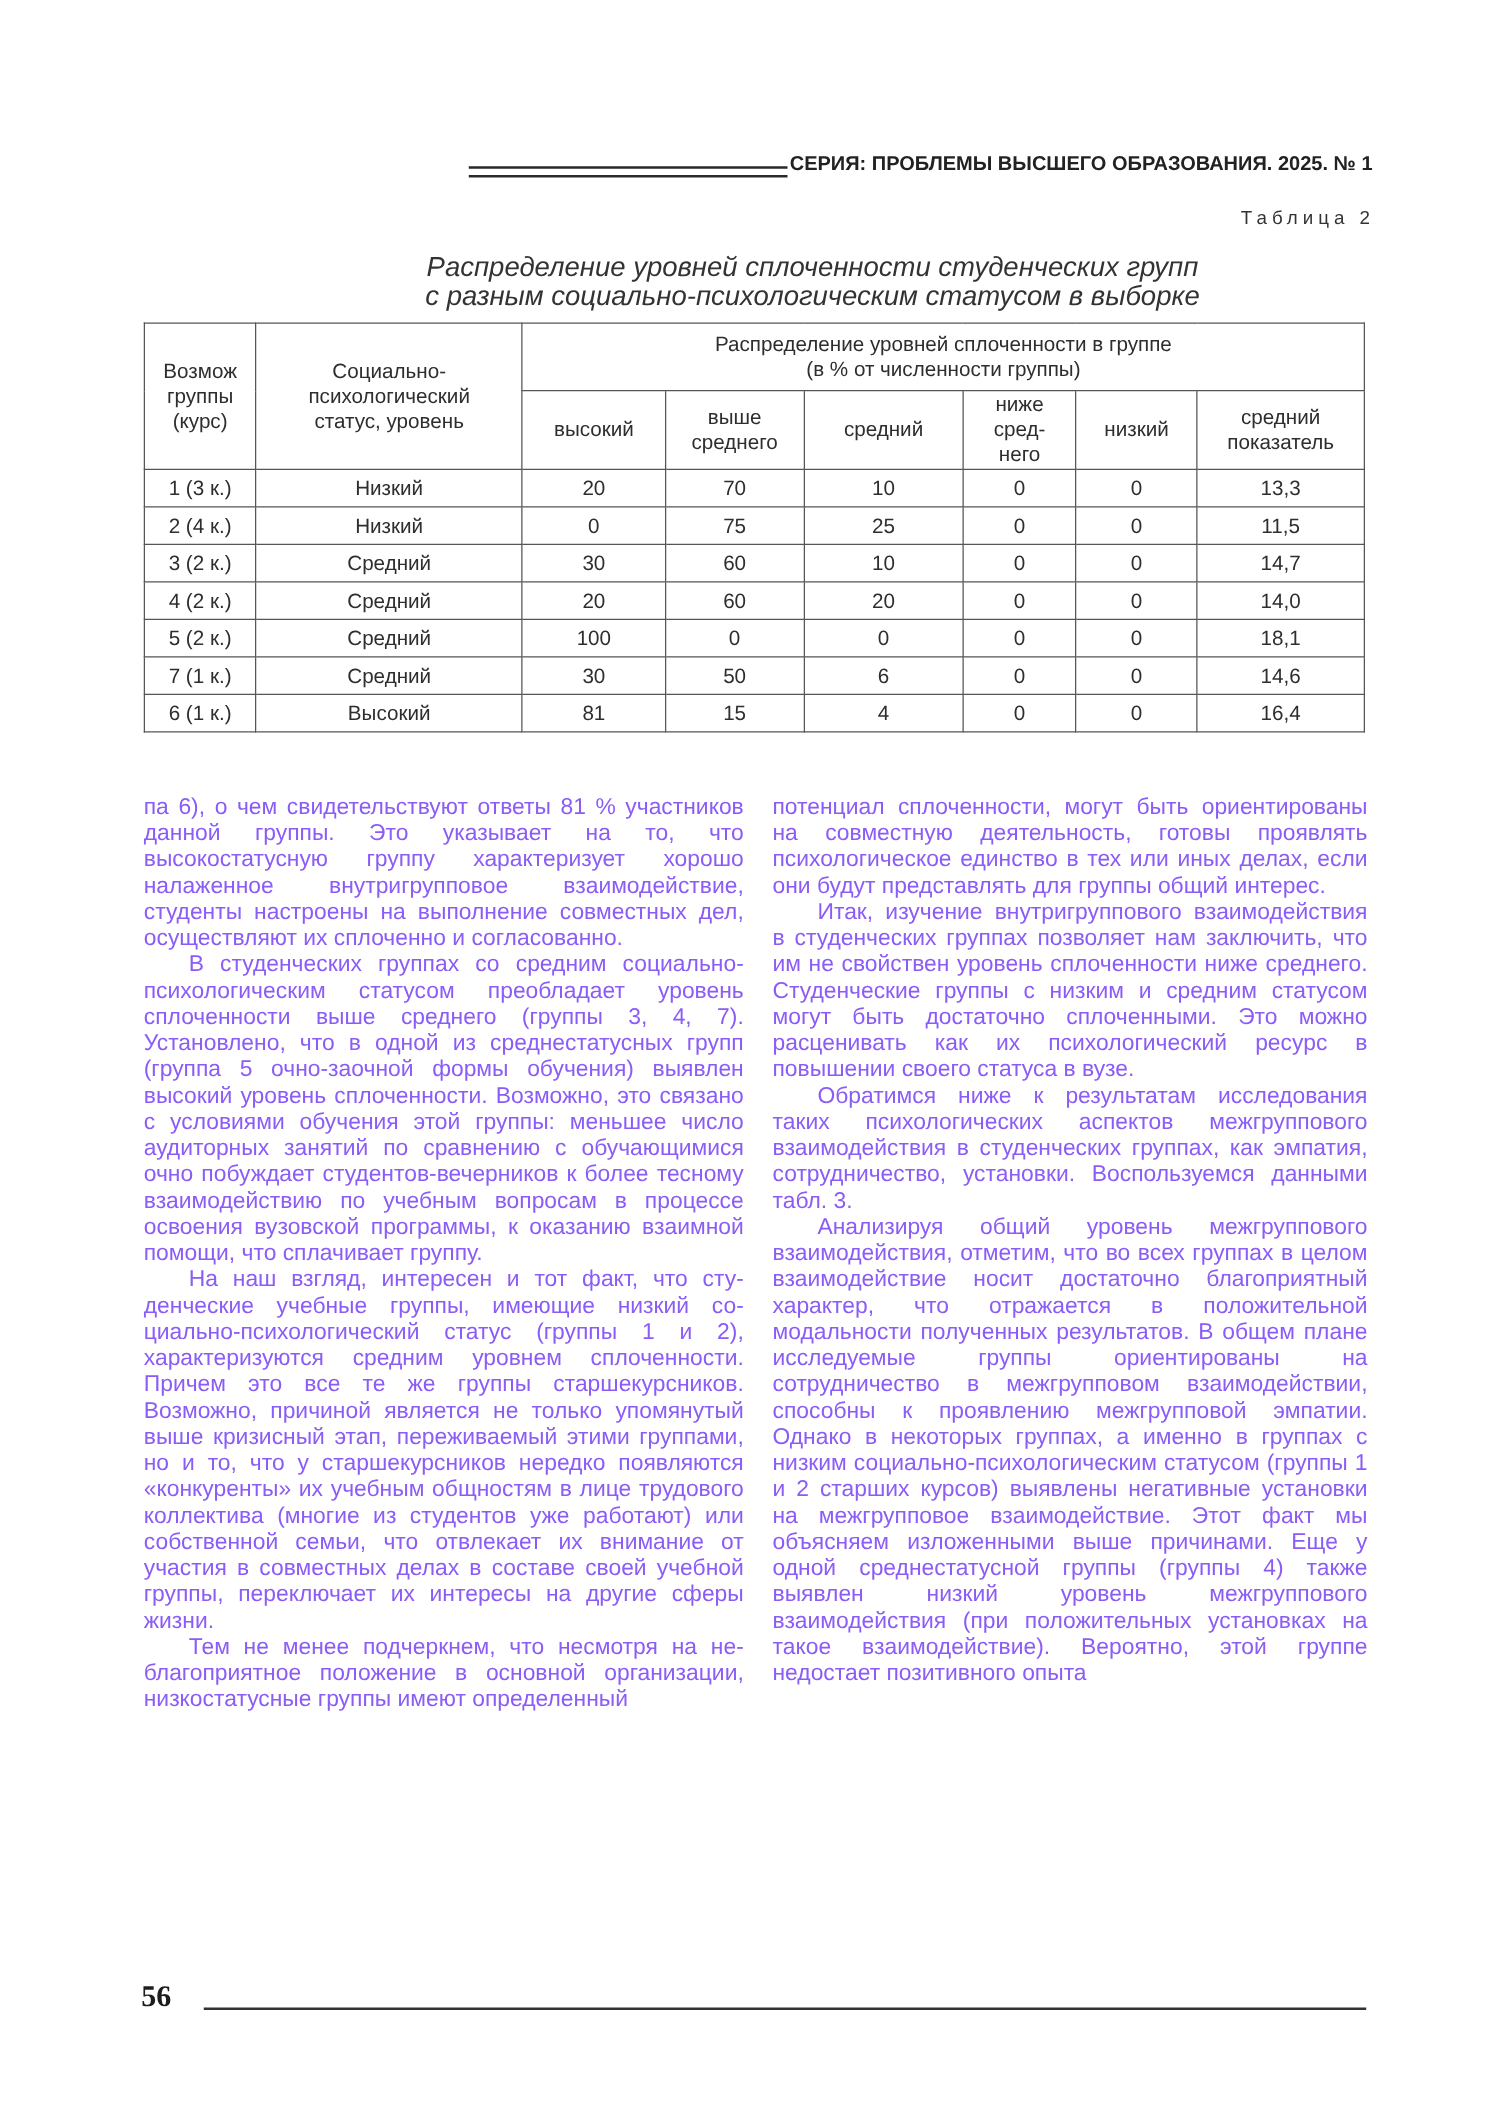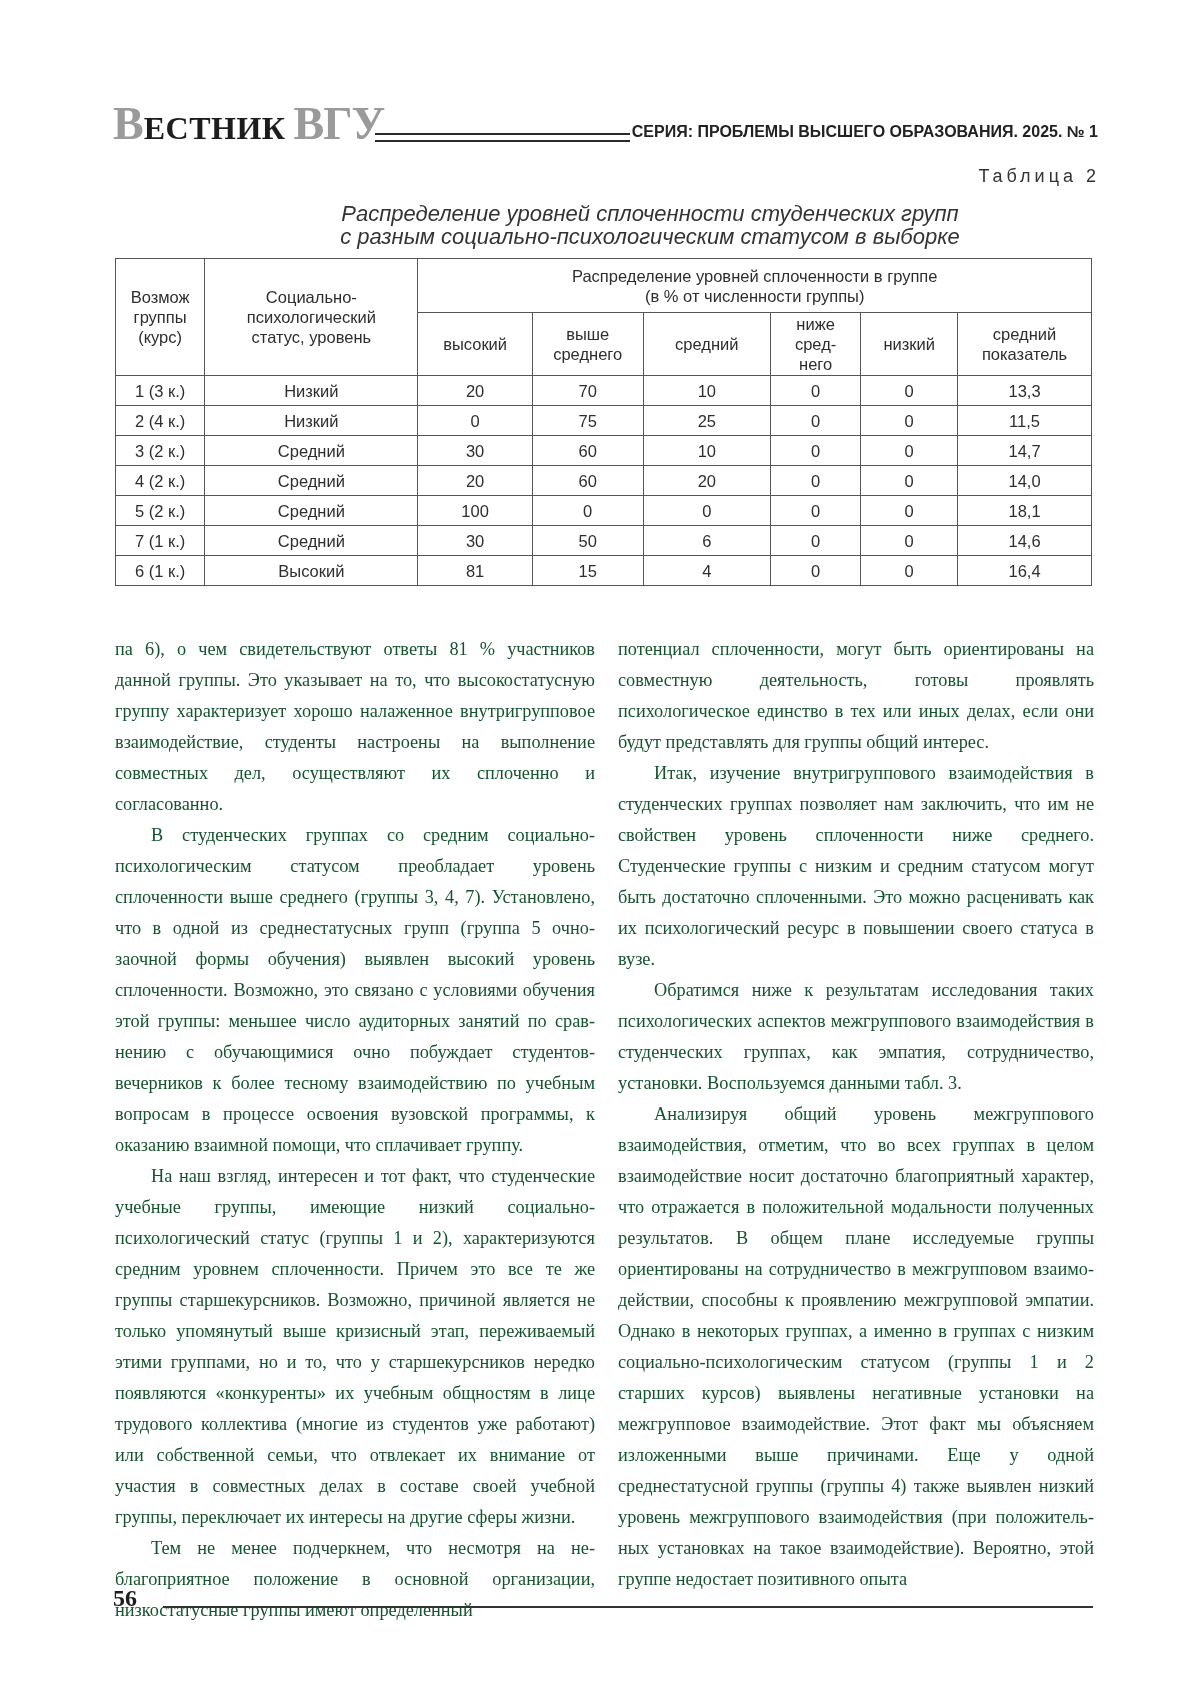--- a/index.html
+++ b/index.html
@@ -9,50 +9,47 @@
   
   .run-header { position: absolute; left: 113px; top: 102px; width: 985px; height: 44px; }
   .logo { position: absolute; left: 0; top: 0; font-family: "Liberation Serif", serif; font-weight: bold; white-space: nowrap; line-height: 44px; }
   .logo .cap { font-size: 46px; color: #9a9a9a; letter-spacing: 0; }
   .logo .rest { font-size: 32px; color: #1d1d1d; letter-spacing: 0.5px; }
   .logo .vgu { font-size: 46px; color: #9a9a9a; margin-left: 8px; letter-spacing: -1px; }
   .hdr-rule { position: absolute; left: 262px; top: 31px; width: 255px; height: 5px; border-top: 2px solid #2a2a2a; border-bottom: 2px solid #2a2a2a; }
   .series { position: absolute; right: 0; top: 21px; font-family: "Liberation Sans", sans-serif; font-weight: bold; font-size: 16px; color: #222; white-space: nowrap; letter-spacing: 0; }
 
   
-  .tab-label { position: absolute; right: 100px; top: 166px; font-family: "Liberation Sans", sans-serif; font-size: 18px; letter-spacing: 4px; color: #333; }
+  .tab-label { position: absolute; right: 100px; top: 166px; font-family: "Liberation Sans", sans-serif; font-size: 15px; letter-spacing: 4px; color: #333; }
   .tab-title { position: absolute; left: 0; width: 1200px; top: 202px; text-align: center; font-family: "Liberation Sans", sans-serif; font-style: italic; font-size: 22px; line-height: 23px; color: #333; }
   .tab-title div { padding-left: 100px; }
 
   
   table.data { position: absolute; left: 115px; top: 258px; width: 977px; border-collapse: collapse; font-family: "Liberation Sans", sans-serif; font-size: 16.5px; color: #2e2e2e; }
   table.data td, table.data th { border: 1.5px solid #555; text-align: center; vertical-align: middle; font-weight: normal; padding: 0 4px; line-height: 20px; }
   table.data thead th { }
   table.data tbody td { height: 29px; padding: 0; }
 
   
-  .col { position: absolute; top: 634px; width: 480px; font-family: Liberation Serif, serif; font-size: 18.3px; line-height: 31px; color: #14532d; text-align: justify; hyphens: manual; }
+  .col { position: absolute; top: 634px; width: 480px; font-family: Liberation Sans, sans-serif; font-size: 18.3px; line-height: 21px; color: #8b5cf6; text-align: justify; hyphens: manual; }
   .col.left { left: 115px; }
   .col.right { left: 618px; width: 476px; }
   .col p { margin: 0; }
   .col p.ind { text-indent: 36px; }
 
   
   .page-num { position: absolute; left: 113px; top: 1585px; font-family: "Liberation Serif", serif; font-weight: bold; font-size: 24px; color: #1d1d1d; }
   .foot-rule { position: absolute; left: 163px; top: 1606px; width: 930px; height: 0; border-top: 2px solid #333; }
 </style>
 </head>
 <body>
 
 <div class="page">
 
   <div class="run-header">
-    <div class="logo">
-      <span class="cap">В</span><span class="rest">ЕСТНИК</span><span class="vgu">ВГУ</span>
-    </div>
     <div class="hdr-rule"></div>
     <div class="series">СЕРИЯ: ПРОБЛЕМЫ ВЫСШЕГО ОБРАЗОВАНИЯ. 2025. № 1</div>
   </div>
 
   <div class="tab-label">Таблица 2</div>
   <div class="tab-title">
     <div>Распределение уровней сплоченности студенческих групп</div>
     <div>с разным социально-психологическим статусом в выборке</div>
   </div>
 

